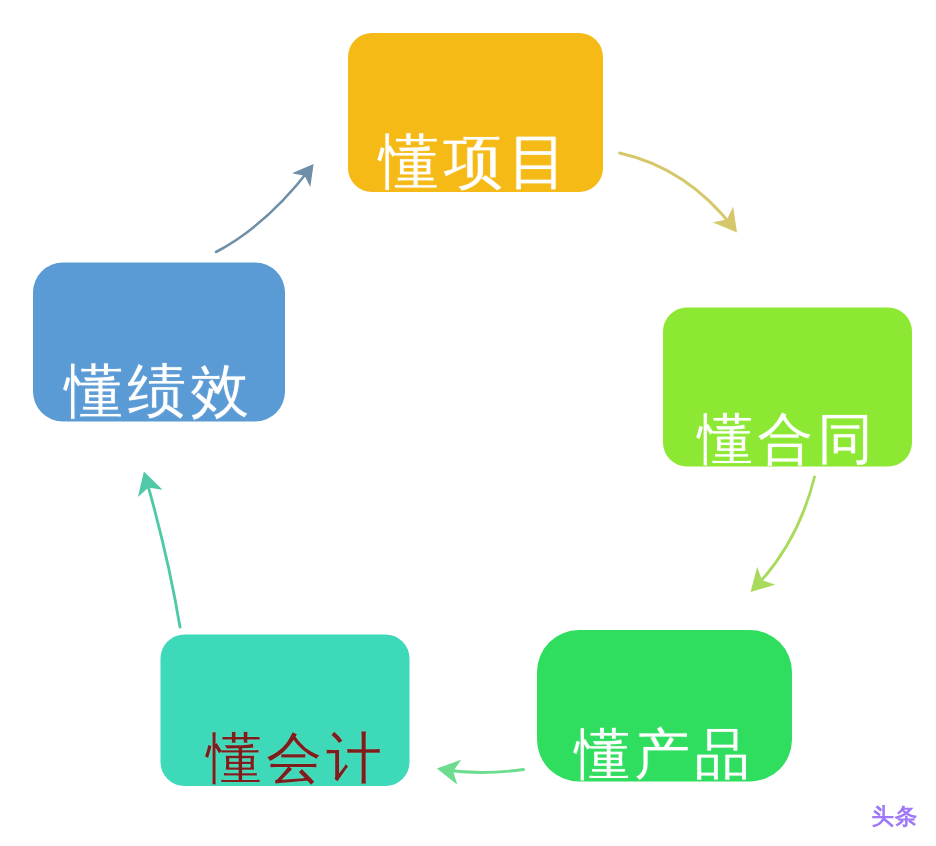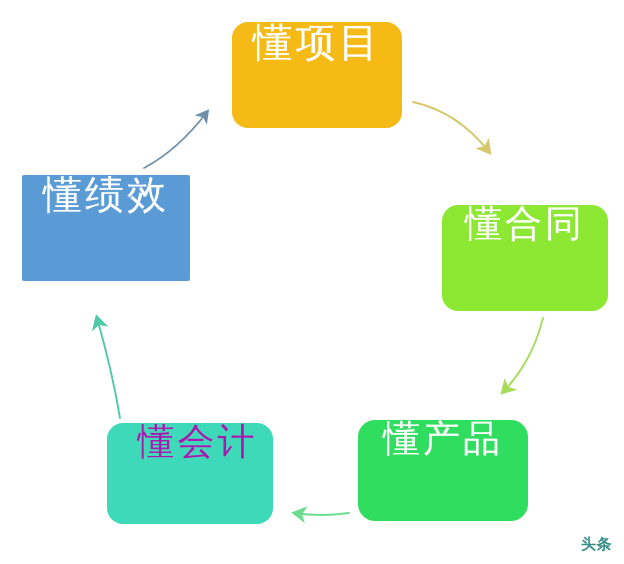--- a/index.html
+++ b/index.html
@@ -23,21 +23,21 @@
     position: absolute;
     left: 0;
     top: 0;
     width: 624px;
     height: 564px;
     pointer-events: none;
   }
   .node-box {
     position: absolute;
     display: flex;
-    align-items: flex-start;
+    align-items: flex-end;
     justify-content: center;
     border-radius: 14px;
     box-sizing: border-box;
   }
   .node-label {
     color: #ffffff;
     font-weight: 400;
     letter-spacing: 3px;
     text-align: center;
     line-height: 1;
@@ -56,48 +56,48 @@
     left: 442px;  top: 175px;  width: 166px; height: 106px;
     background: #8CE832;
     border-radius: 16px;
     margin-top: 30px;
   }
   #node-contract .node-label { font-size: 37px; }
 
   #node-product {
     left: 358px;  top: 420px;  width: 170px; height: 101px;
     background: #2FDD5F;
-    border-radius: 17px;
+    border-radius: 28px;
   }
   #node-product .node-label { font-size: 37px; }
 
   #node-accounting {
     left: 107px;  top: 423px;  width: 166px; height: 101px;
     background: #3DD9B8;
     border-radius: 16px;
   }
   #node-accounting .node-label { font-size: 37px; }
 
   #node-performance {
     left: 22px;   top: 175px;  width: 168px; height: 106px;
     background: #5B9BD5;
-    border-radius: 2px;
+    border-radius: 20px;
   }
   #node-performance .node-label { font-size: 39px; }
 
   
   #watermark {
     position: absolute;
     right: 12px;
     bottom: 10px;
     display: flex;
     align-items: center;
     gap: 4px;
     font-size: 15px;
-    color: #0f766e;
+    color: #8b5cf6;
     letter-spacing: 0.5px;
     white-space: nowrap;
     opacity: 0.82;
   }
   #watermark .wm-source { font-weight: 700; }
   #watermark .wm-account { font-weight: 400; }
 </style>
 </head>
 <body>
 
@@ -139,21 +139,21 @@
 
   <div class="node-box" id="node-contract" style="background: rgb(140, 232, 50);">
     <span class="node-label" style="color: rgb(255, 255, 255);">懂合同</span>
   </div>
 
   <div class="node-box" id="node-product" style="background: rgb(47, 221, 95);">
     <span class="node-label" style="color: rgb(255, 255, 255);">懂产品</span>
   </div>
 
   <div class="node-box" id="node-accounting" style="background: rgb(61, 217, 184);">
-    <span class="node-label" style="color: #a21caf; margin-left: 15px;">懂会计</span>
+    <span class="node-label" style="color: #7f1d1d; margin-left: 15px;">懂会计</span>
   </div>
 
   <div class="node-box" id="node-performance" style="background: rgb(91, 155, 213);">
     <span class="node-label" style="color: rgb(255, 255, 255);">懂绩效</span>
   </div>
 
   <div id="watermark">
     <span class="wm-source">头条</span>
   </div>
 

